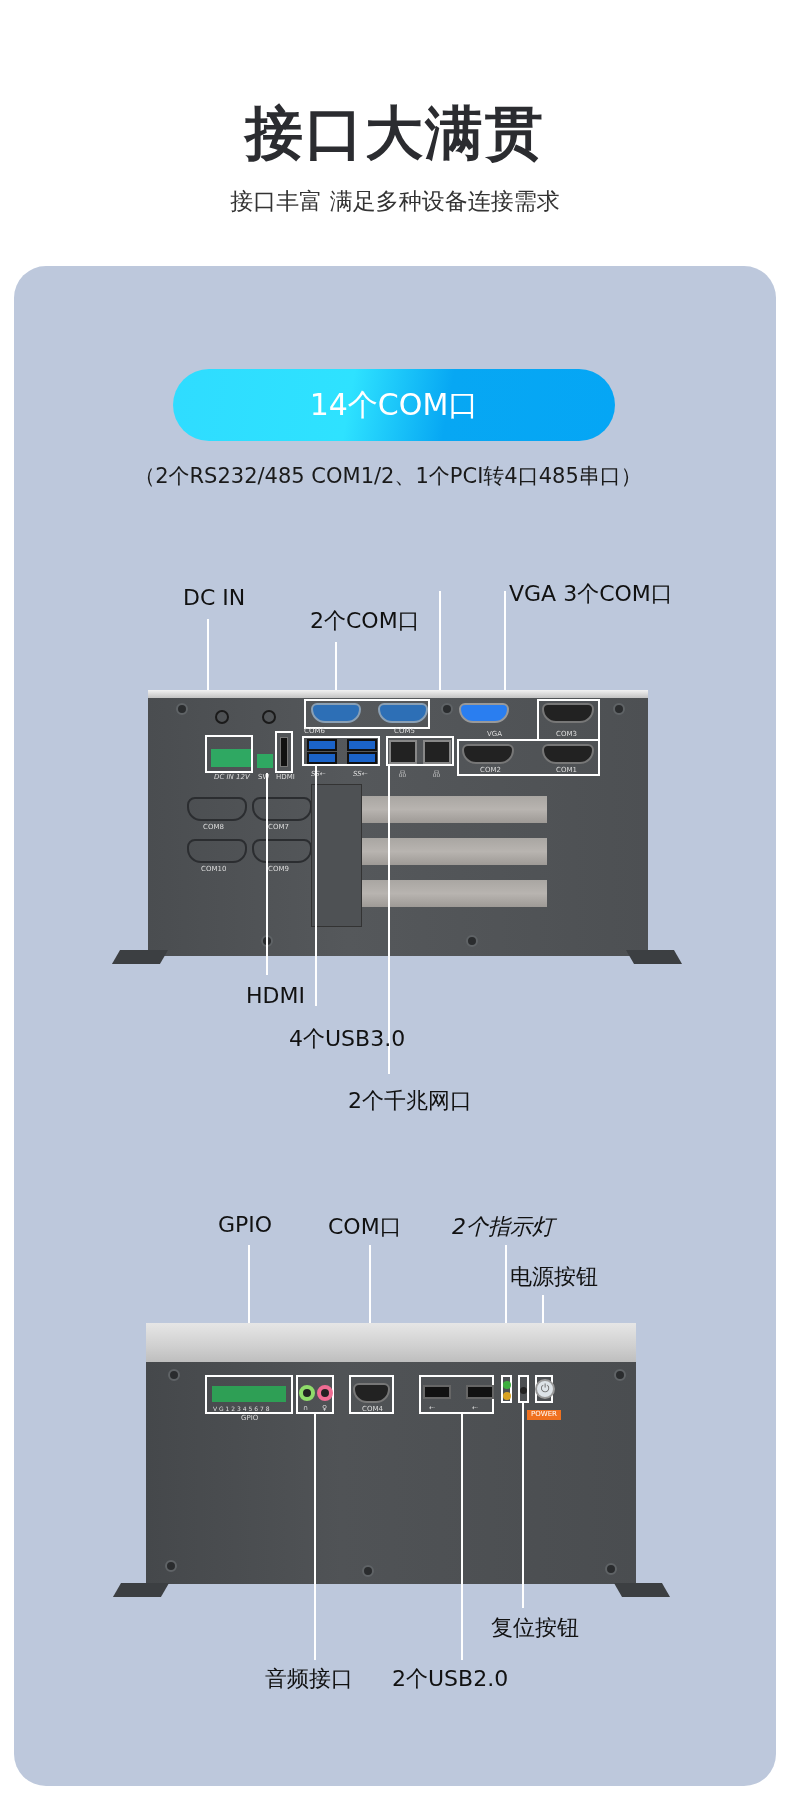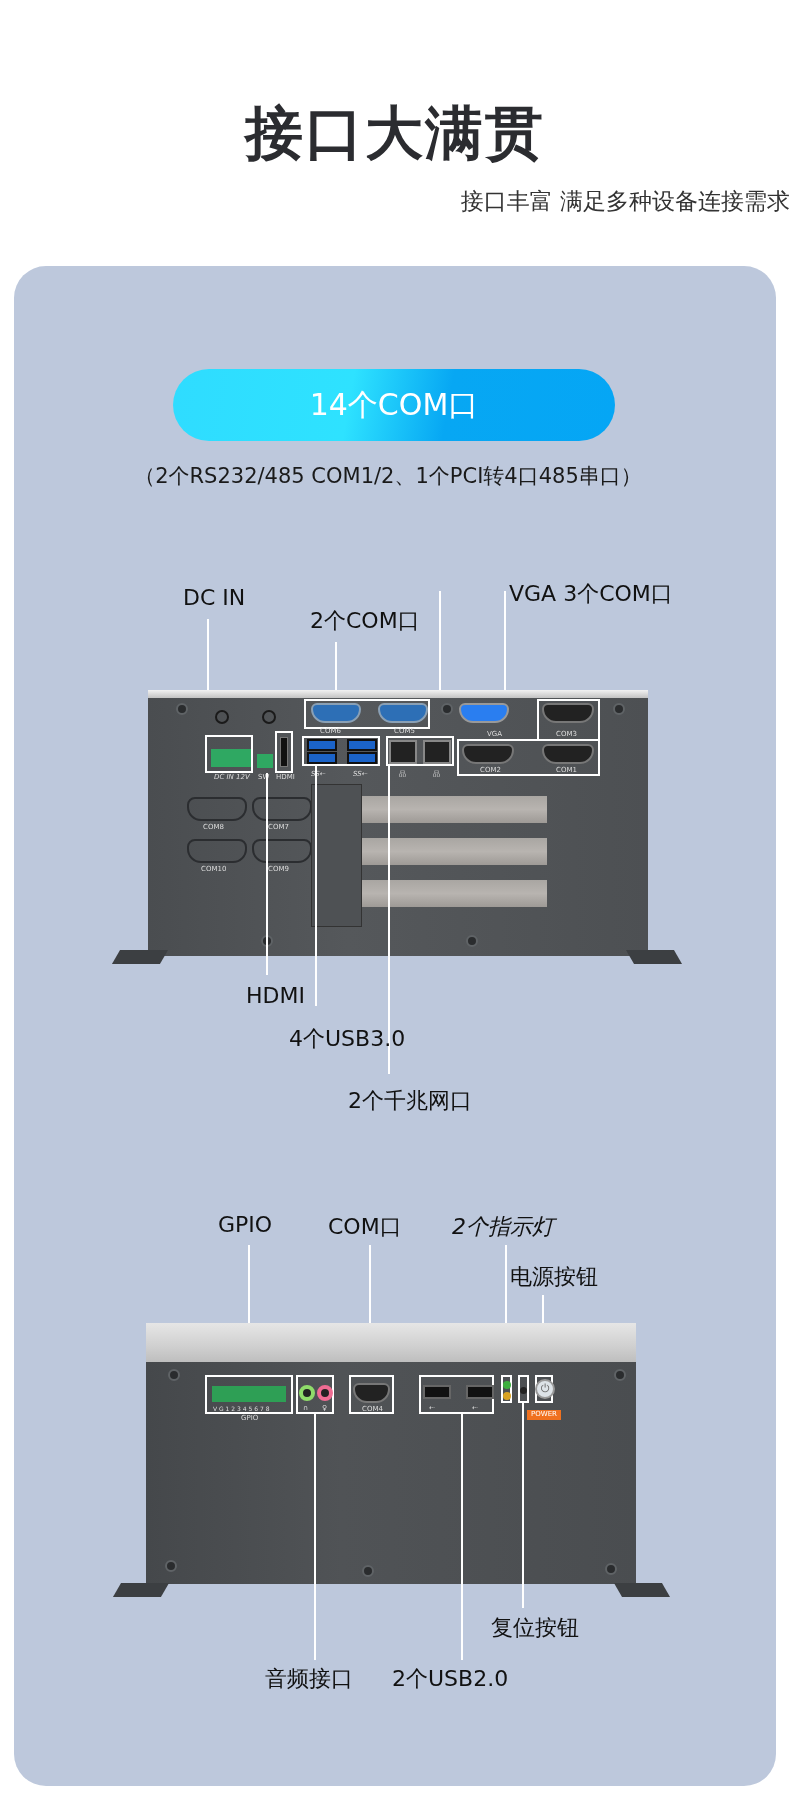--- a/index.html
+++ b/index.html
@@ -1,19 +1,19 @@
 <!DOCTYPE html>
 <html><head>
 <meta charset="utf-8">
 <style>
   * { box-sizing: border-box; margin: 0; padding: 0; }
   body { width: 790px; height: 1797px; background: #ffffff; font-family: "DejaVu Sans", "Liberation Sans", sans-serif; position: relative; overflow: hidden; color: #1a1a1a; }
   .abs { position: absolute; }
   .title { left: 0; width: 790px; top: 95px; text-align: center; font-size: 58px; font-weight: bold; color: #2b2c30; letter-spacing: 2px; }
-  .subtitle { left: 0; width: 790px; top: 186px; text-align: right; font-size: 23px; color: #333; }
+  .subtitle { left: 0; width: 790px; top: 186px; text-align: center; font-size: 23px; color: #333; }
   .panel { left: 14px; top: 266px; width: 762px; height: 1520px; background: #bdc8dc; border-radius: 32px; }
   .pill { left: 173px; top: 369px; width: 442px; height: 72px; border-radius: 36px; background: linear-gradient(100deg, #2fdcff 0%, #2ee2ff 40%, #07a7f3 62%, #05a6f5 100%); color: #fff; font-size: 30px; text-align: center; line-height: 72px; }
   .note { left: 0; width: 776px; top: 462px; text-align: center; font-size: 21px; color: #1a1a1a; }
   .lbl { font-size: 22px; color: #111; white-space: nowrap; }
   .line { background: #ffffff; width: 2px; }
   .box { border: 2px solid #ffffff; }
   
   .dev1-top { left: 148px; top: 690px; width: 500px; height: 9px; background: linear-gradient(#f2f2f2, #bdbdbd); }
   .dev1-body { left: 148px; top: 698px; width: 500px; height: 258px; background: linear-gradient(90deg, #4a4d50, #55585b 40%, #4d5053); }
   .foot { width: 48px; height: 14px; background: #3c3f42; }
@@ -66,21 +66,21 @@
 <div class="abs screw" style="left:613px; top:703px;"></div>
 <div class="abs screw" style="left:261px; top:935px;"></div>
 <div class="abs screw" style="left:466px; top:935px;"></div>
 
 <div class="abs" style="left:215px; top:710px; width:14px; height:14px; border:2px solid #1a1a1a; border-radius:50%;"></div>
 <div class="abs" style="left:262px; top:710px; width:14px; height:14px; border:2px solid #1a1a1a; border-radius:50%;"></div>
 
 <div class="abs box" style="left:304px; top:699px; width:126px; height:30px;"></div>
 <div class="abs db9 blue" style="left:311px; top:703px; width:50px; height:20px;"></div>
 <div class="abs db9 blue" style="left:378px; top:703px; width:50px; height:20px;"></div>
-<div class="abs ptxt" style="left:320px; top:727px;">COM6</div>
+<div class="abs ptxt" style="left:304px; top:727px;">COM6</div>
 <div class="abs ptxt" style="left:394px; top:727px;">COM5</div>
 
 <div class="abs vga" style="left:459px; top:703px; width:50px; height:20px;"></div>
 <div class="abs ptxt" style="left:487px; top:730px;">VGA</div>
 
 <div class="abs" style="left:458px; top:699px; width:142px; height:76px; border:2px solid #fff; border-top:none; border-left:none; clip-path:polygon(0 0,0 0,0 0);"></div>
 <div class="abs box" style="left:537px; top:699px; width:63px; height:40px; border-bottom:none;"></div>
 <div class="abs box" style="left:457px; top:739px; width:143px; height:37px;"></div>
 <div class="abs db9" style="left:542px; top:703px; width:52px; height:20px;"></div>
 <div class="abs ptxt" style="left:556px; top:730px;">COM3</div>

